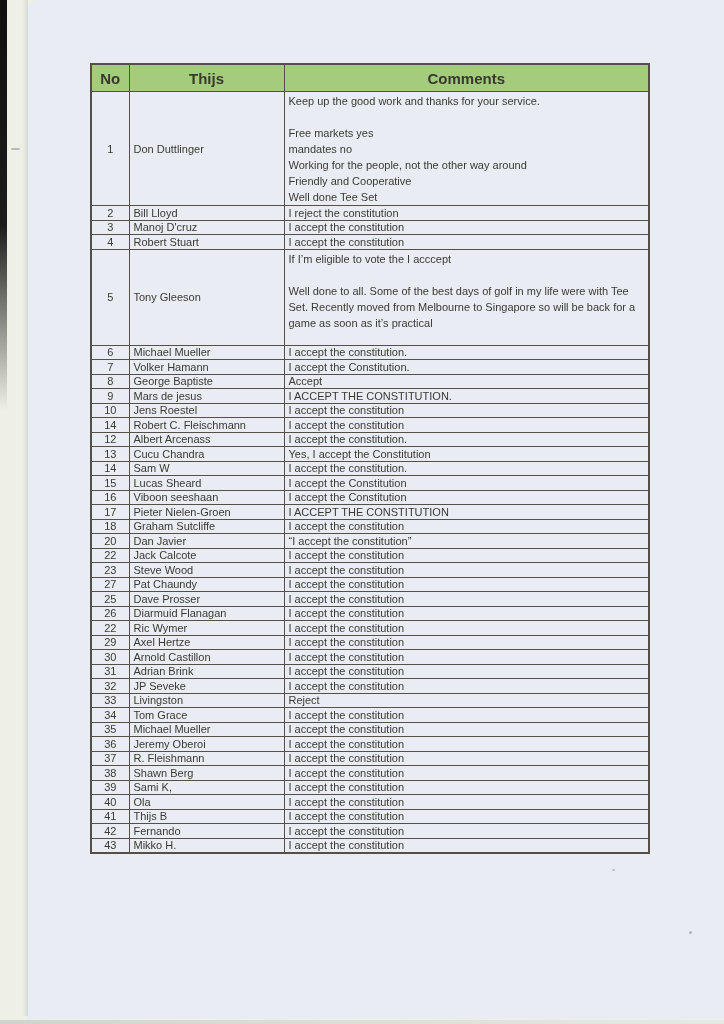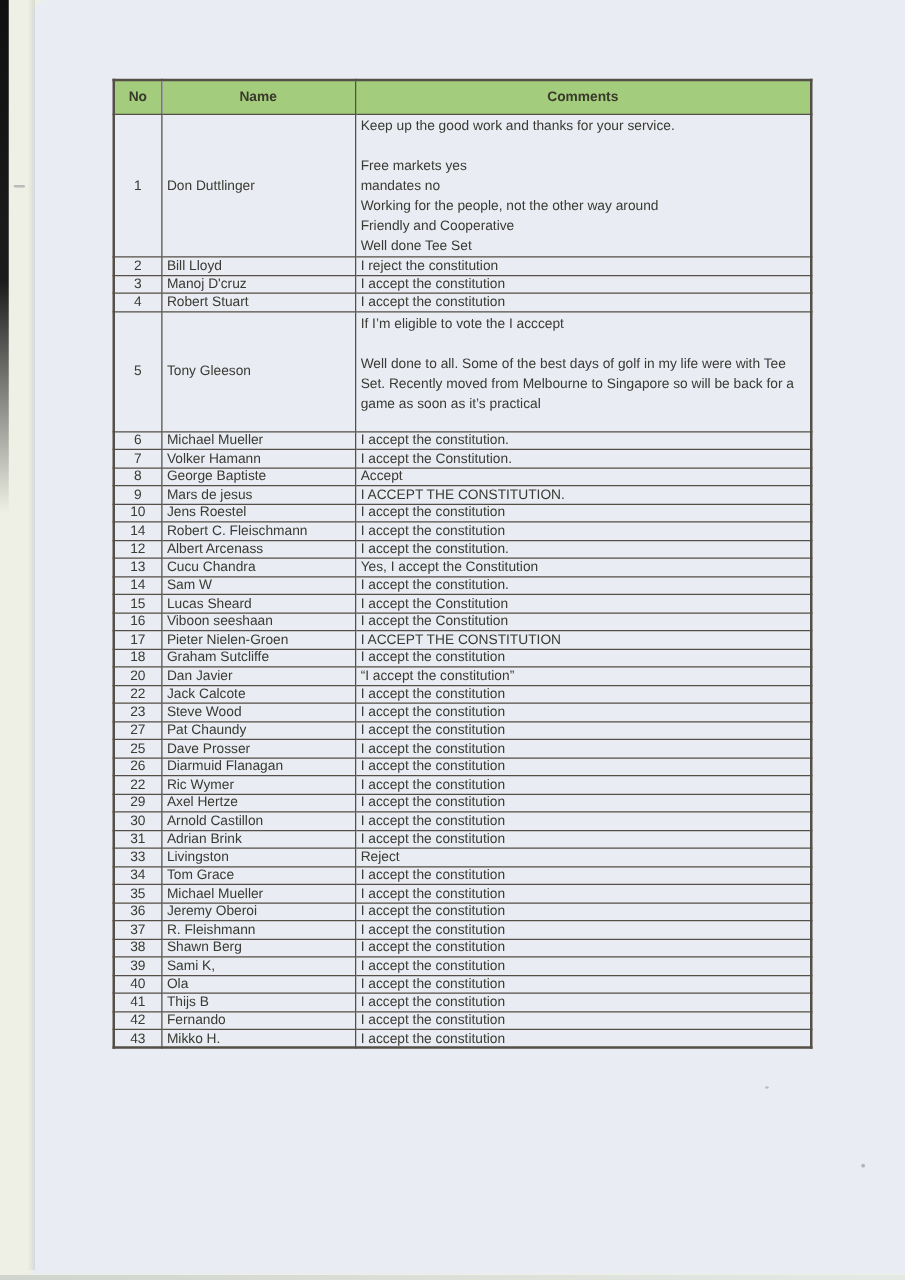--- a/index.html
+++ b/index.html
@@ -72,21 +72,21 @@
   .vote-table th, .vote-table td {
     border: 1px solid #544f47;
     font-size: 11px;
     color: #3a3933;
     overflow: hidden;
   }
   .vote-table th {
     height: 24px;
     background: #a3cc7c;
     font-weight: bold;
-    font-size: 11px;
+    font-size: 15px;
     color: #39392c;
     text-align: center;
     margin-top: 44px;
   }
   .vote-table tbody tr { height: 14.5px; }
   .vote-table td.num { text-align: center; padding: 0; }
   .vote-table td.name, .vote-table td.comment {
     text-align: left;
     padding: 0 3px 0 4px;
     white-space: nowrap;
@@ -113,21 +113,21 @@
 
   <table class="vote-table">
     <colgroup>
       <col class="c-no">
         <col class="c-name">
         <col class="c-com">
     </colgroup>
     <thead>
       <tr>
         <th>No</th>
-        <th>Name</th>
+        <th>Thijs</th>
         <th>Comments</th>
       </tr>
     </thead>
     <tbody>
         <tr style="height: 114px;">
           <td class="num">1</td>
           <td class="name">Don Duttlinger</td>
           <td class="comment multiline">Keep up the good work and thanks for your service.
 
 Free markets yes
@@ -267,20 +267,25 @@
           <td class="num">30</td>
           <td class="name">Arnold Castillon</td>
           <td class="comment">I accept the constitution</td>
         </tr>
         <tr>
           <td class="num">31</td>
           <td class="name">Adrian Brink</td>
           <td class="comment">I accept the constitution</td>
         </tr>
         <tr>
+          <td class="num">32</td>
+          <td class="name">JP Seveke</td>
+          <td class="comment">I accept the constitution</td>
+        </tr>
+        <tr>
           <td class="num">33</td>
           <td class="name">Livingston</td>
           <td class="comment">Reject</td>
         </tr>
         <tr>
           <td class="num">34</td>
           <td class="name">Tom Grace</td>
           <td class="comment">I accept the constitution</td>
         </tr>
         <tr>

